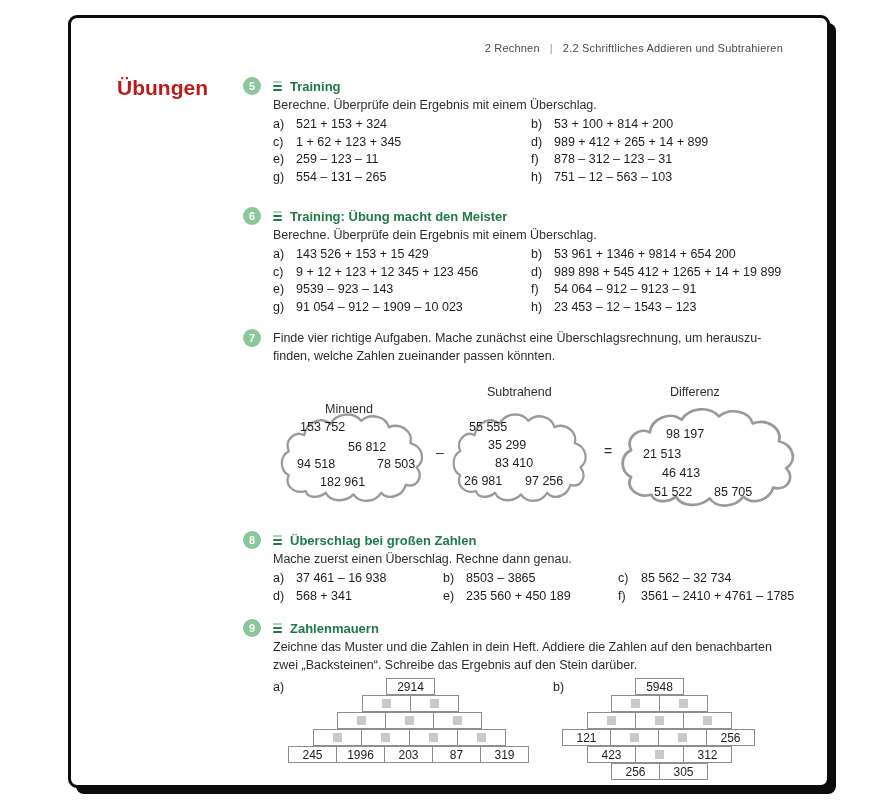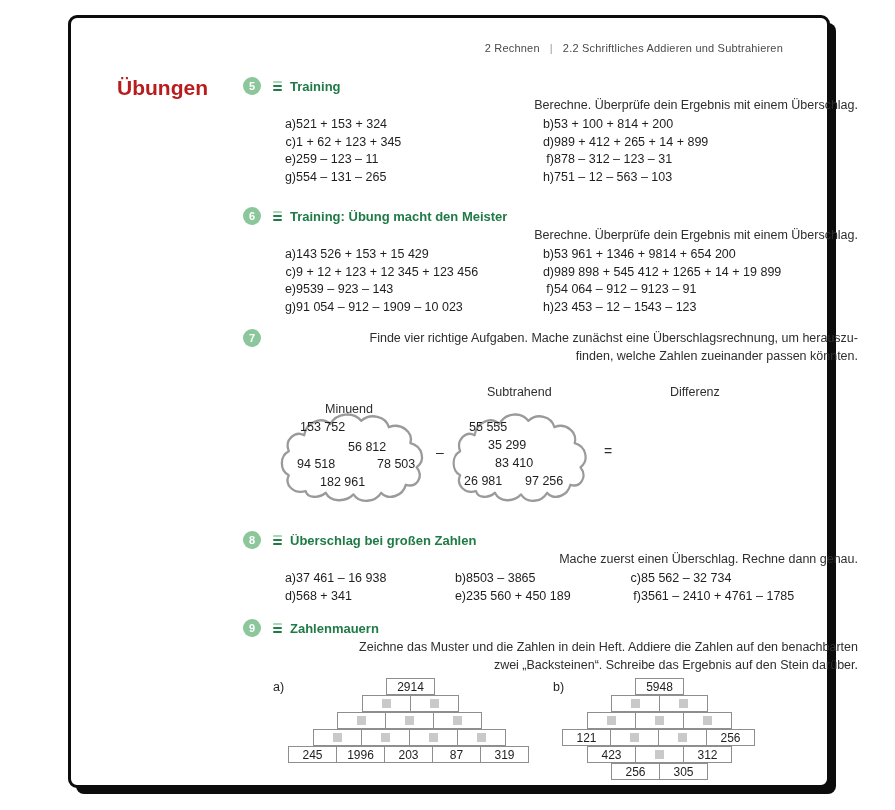--- a/index.html
+++ b/index.html
@@ -1,19 +1,19 @@
 <!DOCTYPE html>
 <html><head>
 <meta charset="utf-8">
 <style>
   html,body{margin:0;padding:0;background:#ffffff;width:895px;height:810px;overflow:hidden;
     font-family:"Liberation Sans",sans-serif;-webkit-font-smoothing:antialiased;}
   .page{position:absolute;left:68px;top:15px;width:756px;height:767px;background:#fff;
     border:3px solid #0c0c0c;border-radius:9px;box-shadow:7px 7px 0 -1px #0c0c0c;}
-  .page-inner{position:relative;width:100%;height:100%;text-align:right;}
+  .page-inner{position:relative;width:100%;height:100%;}
   
   .hdr{position:absolute;top:24px;right:44px;display:flex;align-items:center;gap:10px;
     font-size:11px;color:#4a4a4a;letter-spacing:.2px;}
   .hdr .sep{color:#9a9a9a;}
   
   .margin-label{position:absolute;left:46px;top:58px;font-size:21px;font-weight:bold;color:#b91c1c;}
   
   .ex{position:absolute;left:202px;width:585px;}
   .badge{position:absolute;left:-30px;top:-1px;width:18px;height:18px;border-radius:50%;
     background:#8cc79b;color:#fff;font-size:11px;font-weight:bold;display:flex;
@@ -181,20 +181,30 @@
       </svg>
       <span class="cloud-num" style="left:19px;top:12px;">55 555</span>
       <span class="cloud-num" style="left:38px;top:30px;">35 299</span>
       <span class="cloud-num" style="left:45px;top:48px;">83 410</span>
       <span class="cloud-num" style="left:14px;top:66px;">26 981</span>
       <span class="cloud-num" style="left:75px;top:66px;">97 256</span>
     </div>
 
     <div class="op" style="left:331px;top:113px;">=</div>
 
+    <div class="cloud" style="left:345px;top:72px;width:187px;height:116px;">
+      <svg viewBox="0 0 200 130" preserveAspectRatio="none">
+        <path d="M36 104 C20 108 8 96 14 84 C2 78 2 60 14 54 C8 40 22 28 34 34 C36 18 56 10 68 20 C76 6 98 4 108 16 C120 6 140 10 144 24 C160 18 176 30 172 44 C188 48 192 66 180 74 C190 86 180 100 166 96 C162 110 144 116 134 106 C126 118 106 120 98 108 C88 118 68 118 62 106 C52 114 38 112 36 104 Z" fill="#ffffff" stroke="#9a9a9a" stroke-width="3" stroke-linejoin="round"></path>
+      </svg>
+      <span class="cloud-num" style="left:48px;top:25px;">98 197</span>
+      <span class="cloud-num" style="left:25px;top:45px;">21 513</span>
+      <span class="cloud-num" style="left:44px;top:64px;">46 413</span>
+      <span class="cloud-num" style="left:36px;top:83px;">51 522</span>
+      <span class="cloud-num" style="left:96px;top:83px;">85 705</span>
+    </div>
   </div>
 
   <div class="ex" style="top:514px;">
     <div class="badge">8</div>
     <div class="title-row">
       <span class="list-icon">
             <i class="b1"></i>
             <i class="b2"></i>
             <i class="b3"></i>
           </span>

